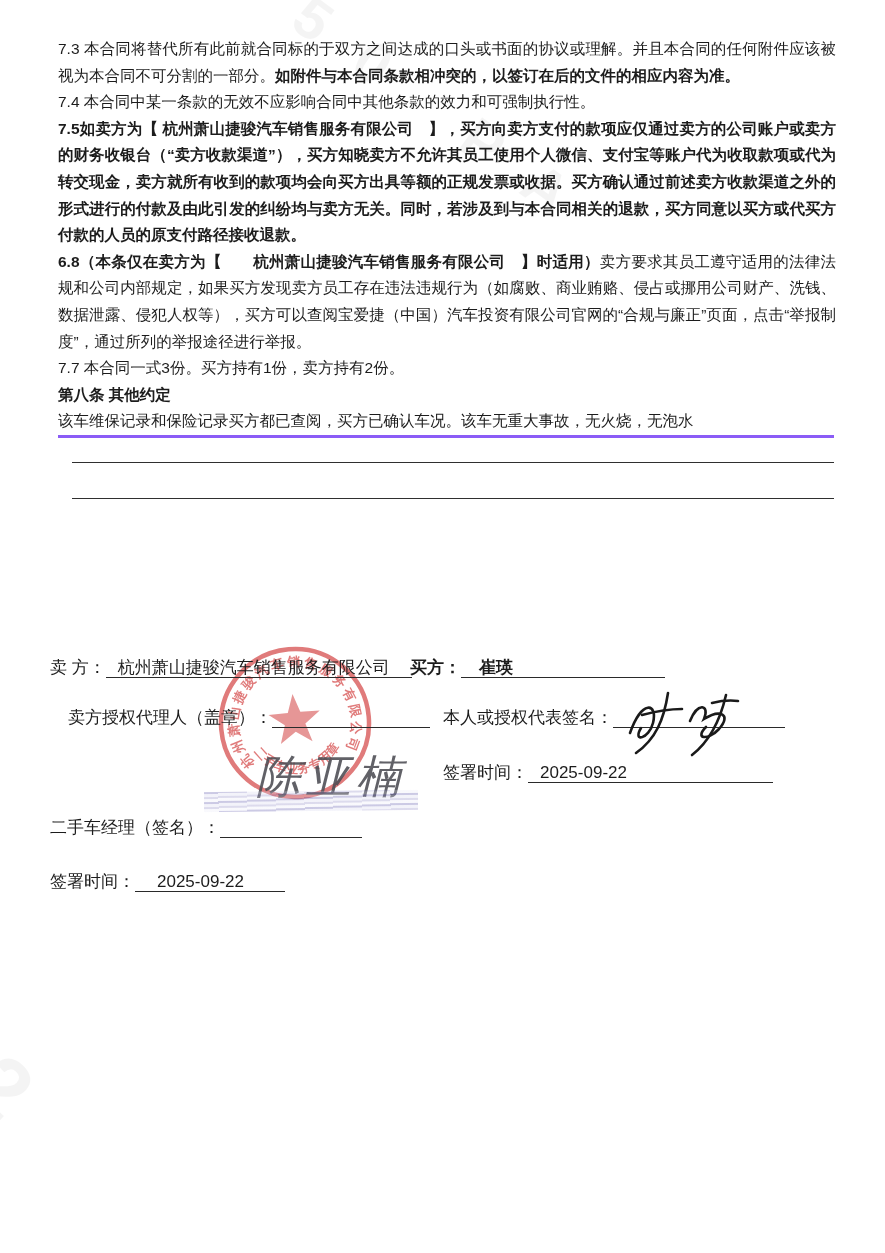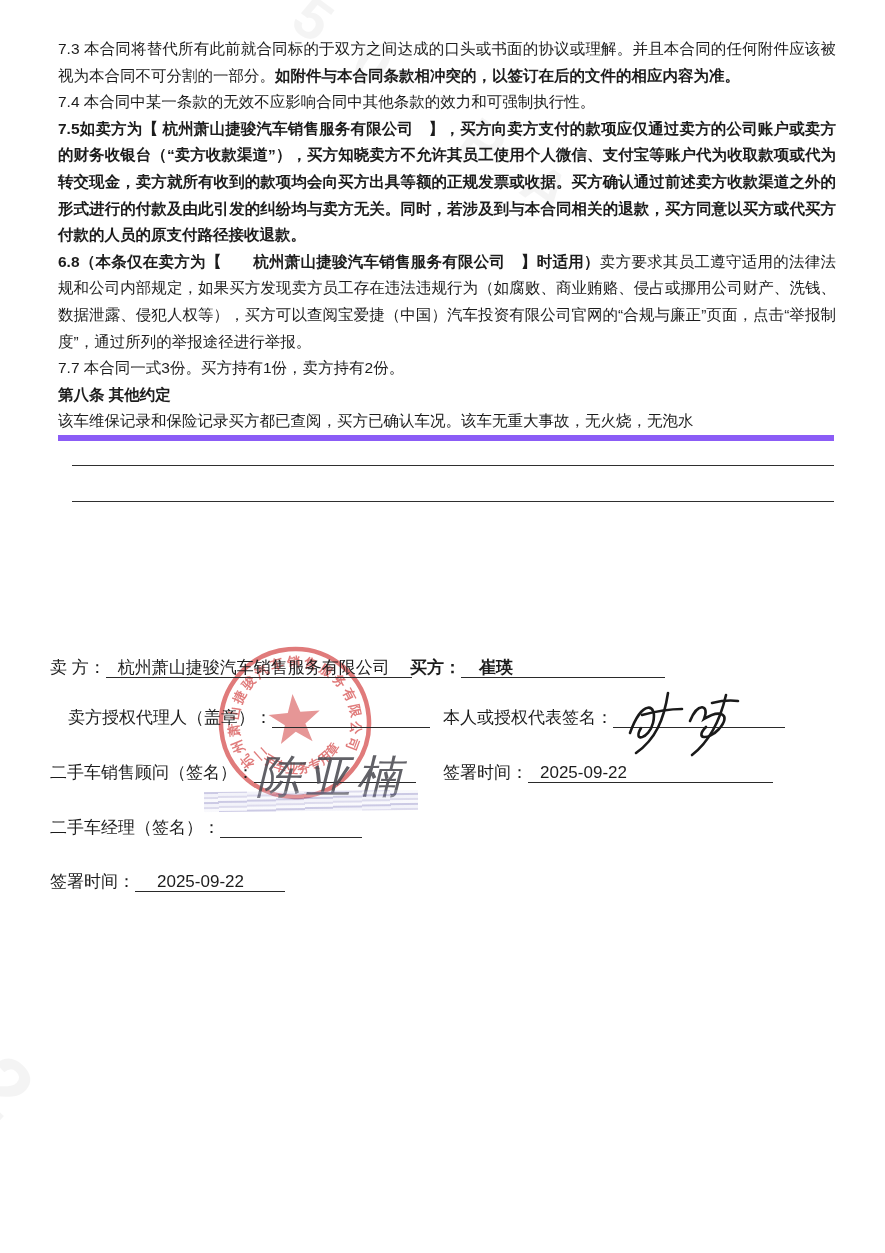--- a/index.html
+++ b/index.html
@@ -26,21 +26,21 @@
   .doc {
     position: absolute; left: 50px; top: 36px; width: 778px;
     font-size: 15.5px; line-height: 26.6px;
     text-align: justify;
     margin-left: 8px;
   }
   .clause { margin: 0; }
   .b { font-weight: bold; }
   .section-title { font-weight: bold; margin: 0; }
   .filled-line {
-    border-bottom: 6px solid #8b5cf6;
+    border-bottom: 3px solid #8b5cf6;
     width: 776px;
     line-height: 26.6px;
   }
   .blank-line { border-bottom: 1px solid #2f2f2f; margin-left: 14px; width: 762px; }
   .blank-line.first { height: 25px; }
   .blank-line.second { height: 36px; }
 
   .sig-section { position: absolute; left: 0; top: 633px; width: 885px; height: 320px; }
   .sig-row { position: absolute; font-size: 17px; line-height: 21px; white-space: nowrap; }
   .ul {
@@ -128,23 +128,20 @@
         <path d="M 18 52 C 30 18, 46 22, 41 42 C 37 58, 20 62, 29 47"></path>
         <path d="M 30 34 C 45 30, 58 28, 70 28"></path>
         <path d="M 56 12 C 52 38, 44 58, 24 72"></path>
         <path d="M 78 40 C 86 20, 98 24, 92 38 C 108 28, 120 33, 107 48 C 96 60, 82 58, 94 46"></path>
         <path d="M 114 14 C 108 40, 98 60, 80 74"></path>
         <path d="M 100 22 C 108 20, 118 19, 126 20"></path>
       </g>
     </svg>
   </div>
 
-  <div class="sig-row" style="left:50px; top:129px;">
-    <span>二手车销售顾问（签名）：</span><span class="ul" style="width:162px;"></span>
-  </div>
   <div class="sig-row" style="left:443px; top:129px;">
     <span>签署时间：</span><span class="ul" style="width:245px; padding-left:12px;">2025-09-22</span>
   </div>
 
   <div class="advisor-name">陈亚楠</div>
 
   <div class="blur-strip"></div>
 
   <div class="sig-row" style="left:50px; top:184px;">
     <span>二手车经理（签名）：</span><span class="ul" style="width:142px;"></span>

